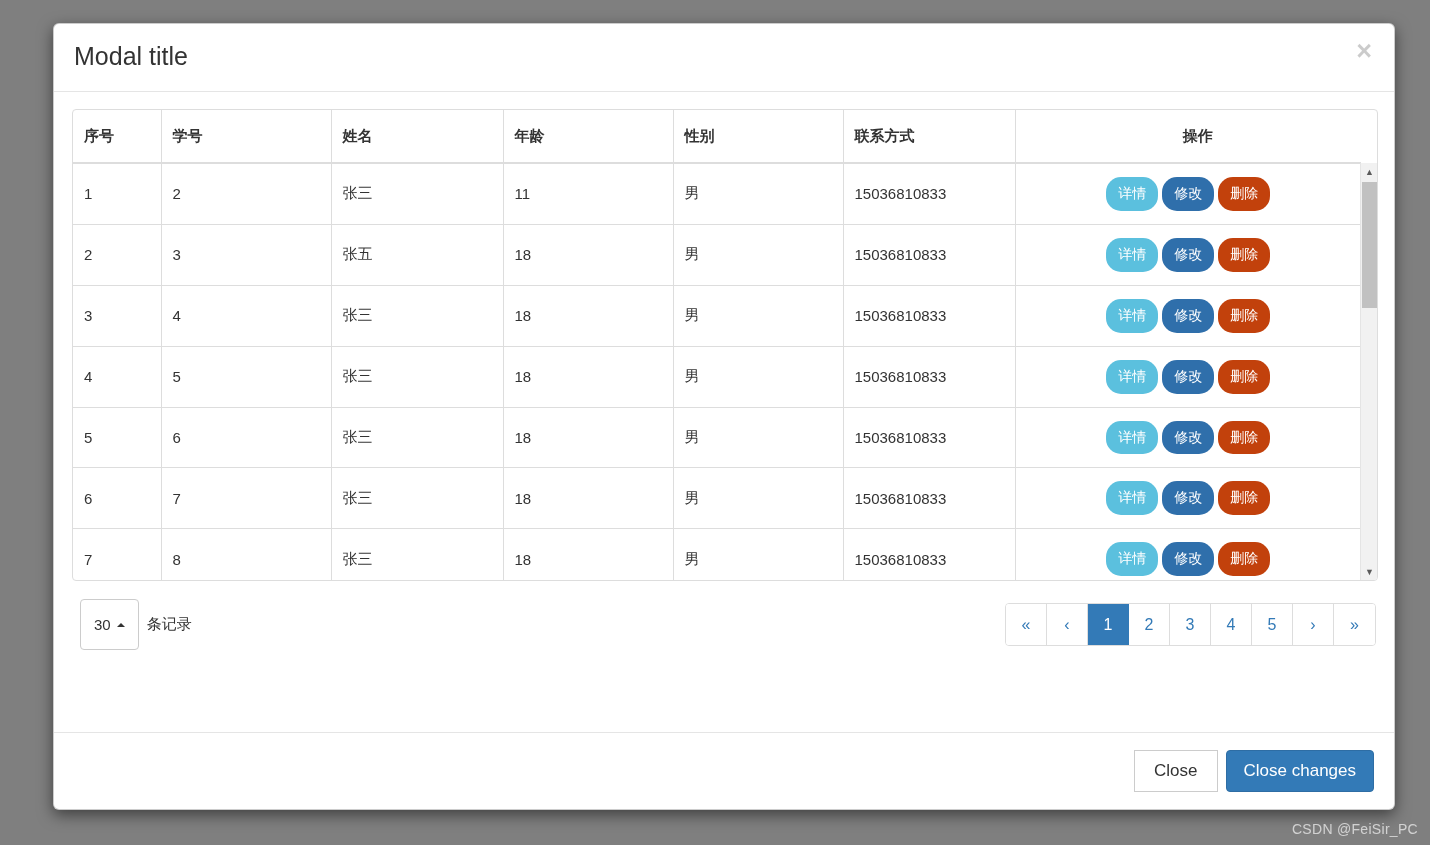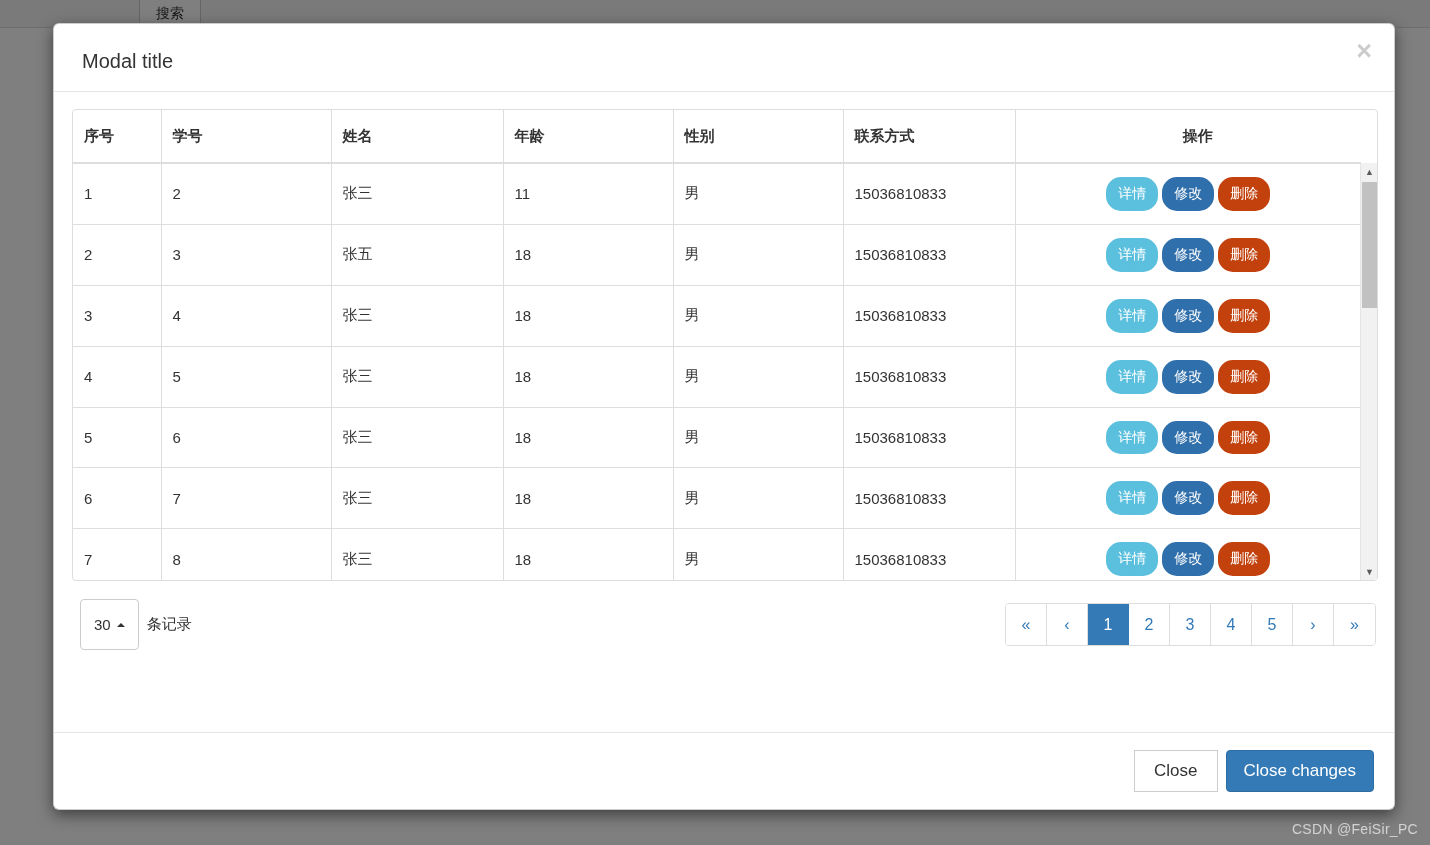--- a/index.html
+++ b/index.html
@@ -52,25 +52,25 @@
   }
 
   .modal-header {
     position: relative;
     height: 68px;
     padding: 15px 20px;
     border-bottom: 1px solid #e5e5e5;
     flex: 0 0 auto;
   }
   .modal-title {
-    font-size: 20px;
+    font-size: 25px;
     line-height: 1.42;
     font-weight: 400;
     color: #333333;
-    margin: 8px;
+    margin: 0;
   }
   .modal-close {
     position: absolute;
     right: 18px; top: 14px;
     font-size: 27px;
     line-height: 1;
     font-weight: bold;
     color: #000000;
     opacity: 0.2;
     background: none; border: none;
@@ -278,23 +278,20 @@
     font-size: 14px;
     color: rgba(255,255,255,0.65);
     letter-spacing: 0.3px;
     z-index: 50;
   }
 </style>
 </head>
 <body>
 
 <div id="backdrop-page">
-  <div id="bg-toolbar">
-    <div id="bg-search-box">搜索</div>
-  </div>
   <div id="bg-lower"></div>
 </div>
 
 <div id="modal-overlay"></div>
 
 <div id="modal-dialog">
 
   <div class="modal-header">
     <h4 class="modal-title">Modal title</h4>
     <button class="modal-close">×</button>

